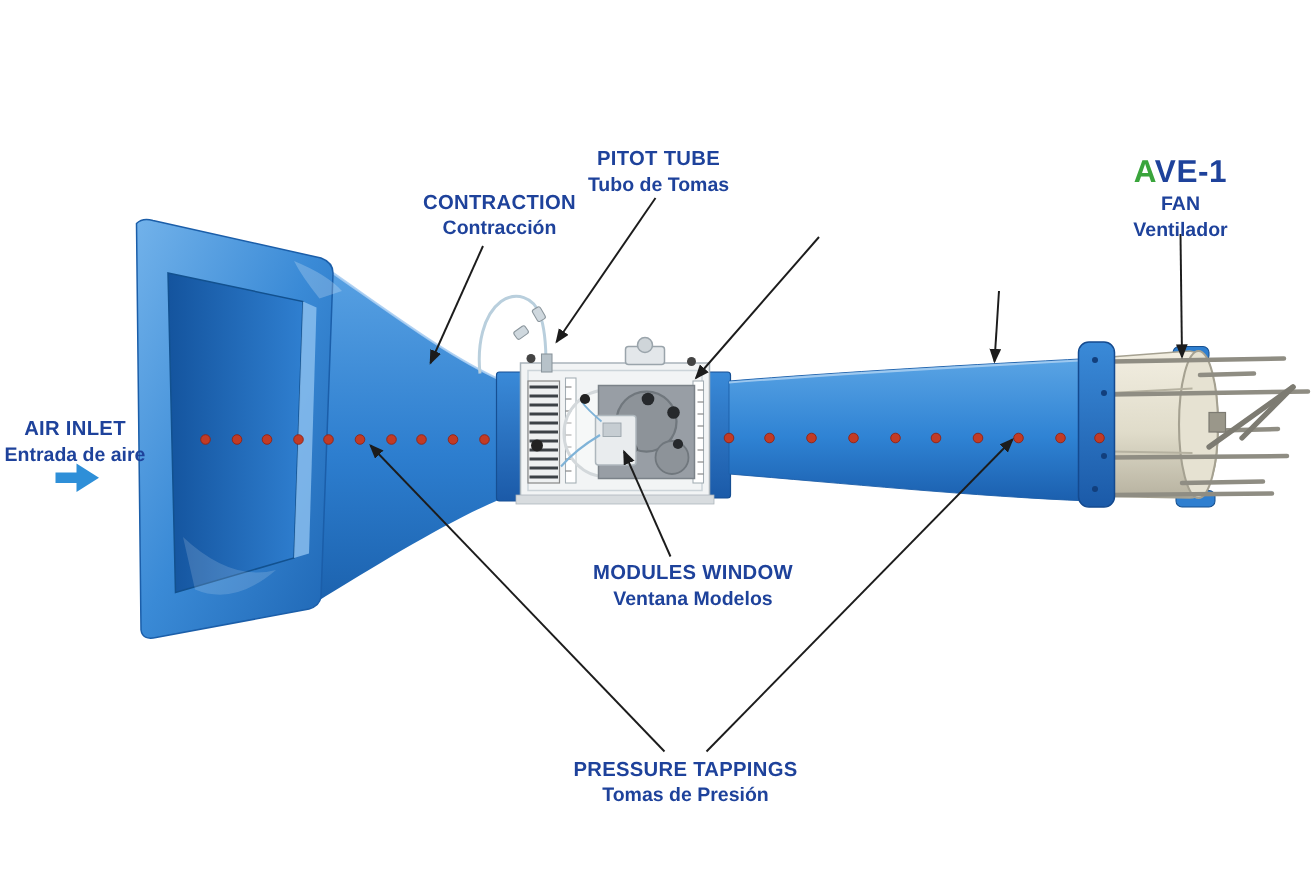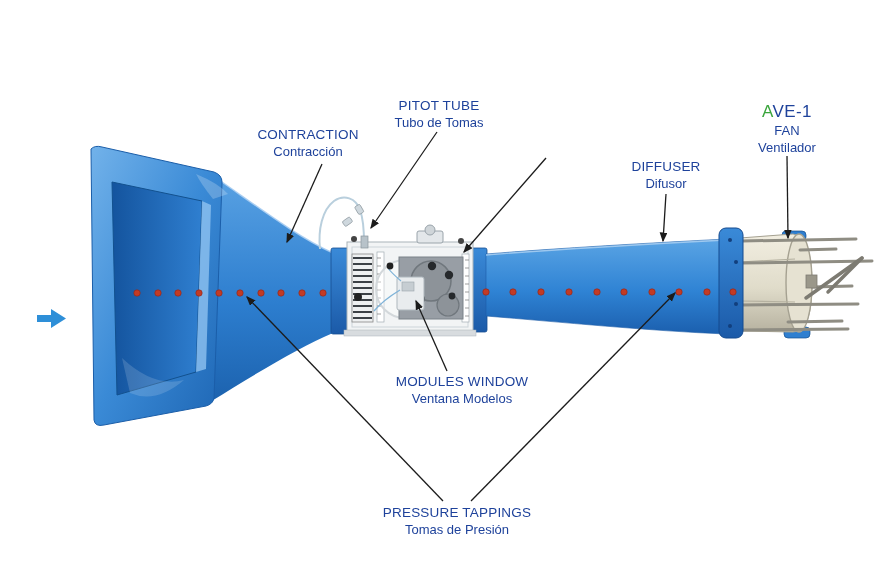--- a/index.html
+++ b/index.html
@@ -3,25 +3,25 @@
 <meta charset="utf-8">
 <style>
   html,body{margin:0;padding:0;background:#ffffff;}
   .stage{
     position:relative;width:876px;height:584px;background:#ffffff;
     overflow:hidden;font-family:"Liberation Sans",sans-serif;
   }
   svg.art{position:absolute;left:0;top:0;}
   .label{
     position:absolute;transform:translateX(-50%);text-align:center;
-    color:#1e429b;font-weight:normal;line-height:1.3;white-space:nowrap;
+    color:#1e429b;font-weight:bold;line-height:1.3;white-space:nowrap;
   }
   .label .l1{display:block;font-size:13.5px;letter-spacing:.2px;}
   .label .l2{display:block;font-size:13px;}
-  .label .l0{display:block;font-size:17px;letter-spacing:.4px;}
+  .label .l0{display:block;font-size:21px;letter-spacing:.4px;}
   .green{color:#3aa53c;}
   .dot{fill:#c23b25;stroke:#8e2417;stroke-width:.6;}
 </style>
 </head>
 <body>
 
 <div class="stage">
 
   <svg class="art" width="876" height="584" viewBox="0 0 876 584">
     <defs>
@@ -218,36 +218,36 @@
       <line x1="666" y1="194" x2="663" y2="241" marker-end="url(#ah)"></line>
       <line x1="787" y1="156" x2="788" y2="238" marker-end="url(#ah)"></line>
       <line x1="447" y1="371" x2="416" y2="301" marker-end="url(#ah)"></line>
       <line x1="443" y1="501" x2="247" y2="297" marker-end="url(#ah)"></line>
       <line x1="471" y1="501" x2="675" y2="293" marker-end="url(#ah)"></line>
     </g>
 
     <polygon points="37,315 51,315 51,309 66,318.5 51,328 51,322 37,322" fill="#2e8fd8"></polygon>
   </svg>
 
-
-  <div class="label" style="left:308px;top:126px">
+  <div class="label" style="left:50px;top:277px">
+    <span class="l1">AIR INLET</span>
+    <span class="l2">Entrada de aire</span>
+  </div>
+
+  <div class="label" style="left:333px;top:126px">
     <span class="l1">CONTRACTION</span>
     <span class="l2">Contracción</span>
   </div>
 
   <div class="label" style="left:439px;top:97px">
     <span class="l1">PITOT TUBE</span>
     <span class="l2">Tubo de Tomas</span>
   </div>
 
 
-  <div class="label" style="left:666px;top:158px">
-    <span class="l1">DIFFUSER</span>
-    <span class="l2">Difusor</span>
-  </div>
 
   <div class="label" style="left:787px;top:101px">
     <span class="l0"><span class="green">A</span><span>VE-1</span></span>
     <span class="l2">FAN</span>
     <span class="l2">Ventilador</span>
   </div>
 
   <div class="label" style="left:457px;top:504px">
     <span class="l1">PRESSURE TAPPINGS</span>
     <span class="l2">Tomas de Presión</span>

